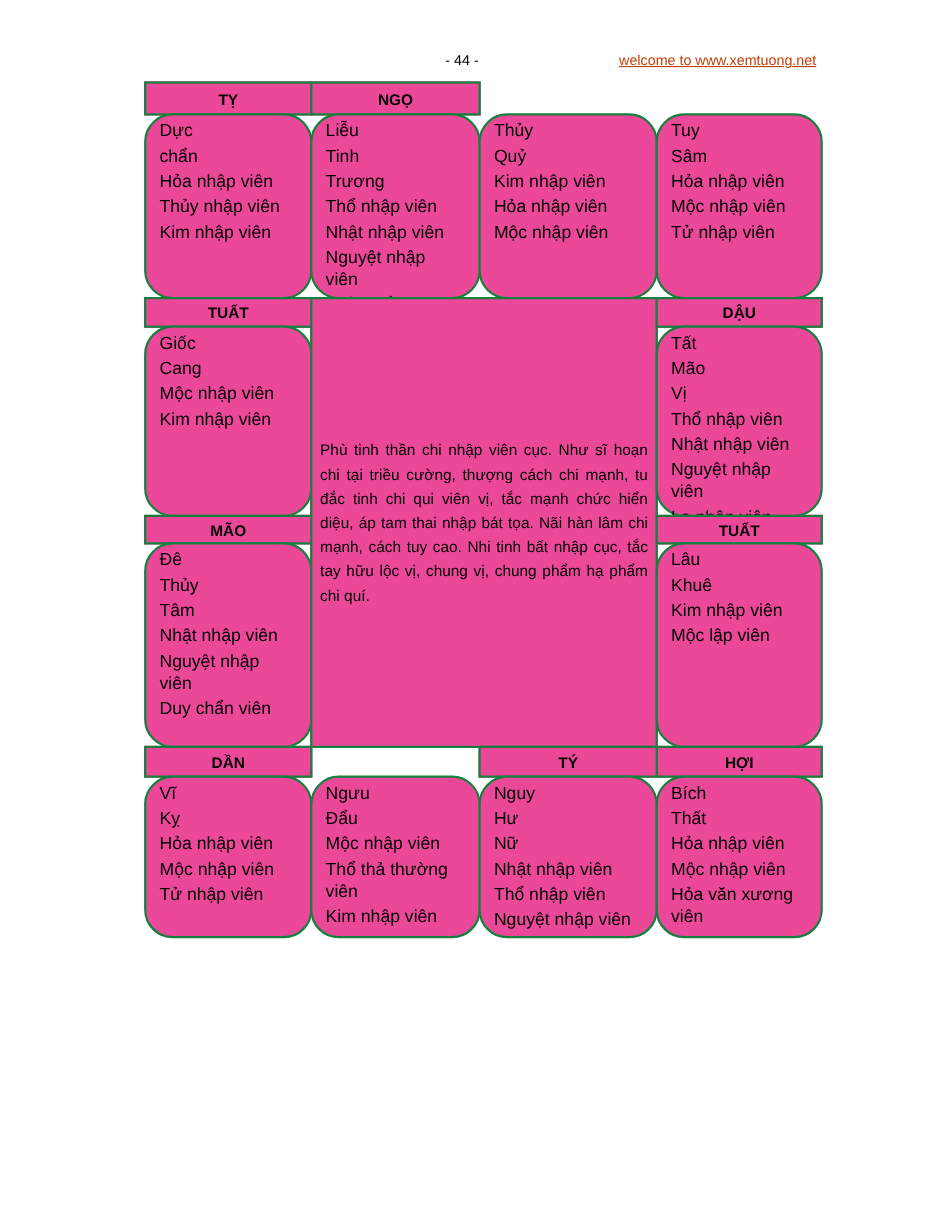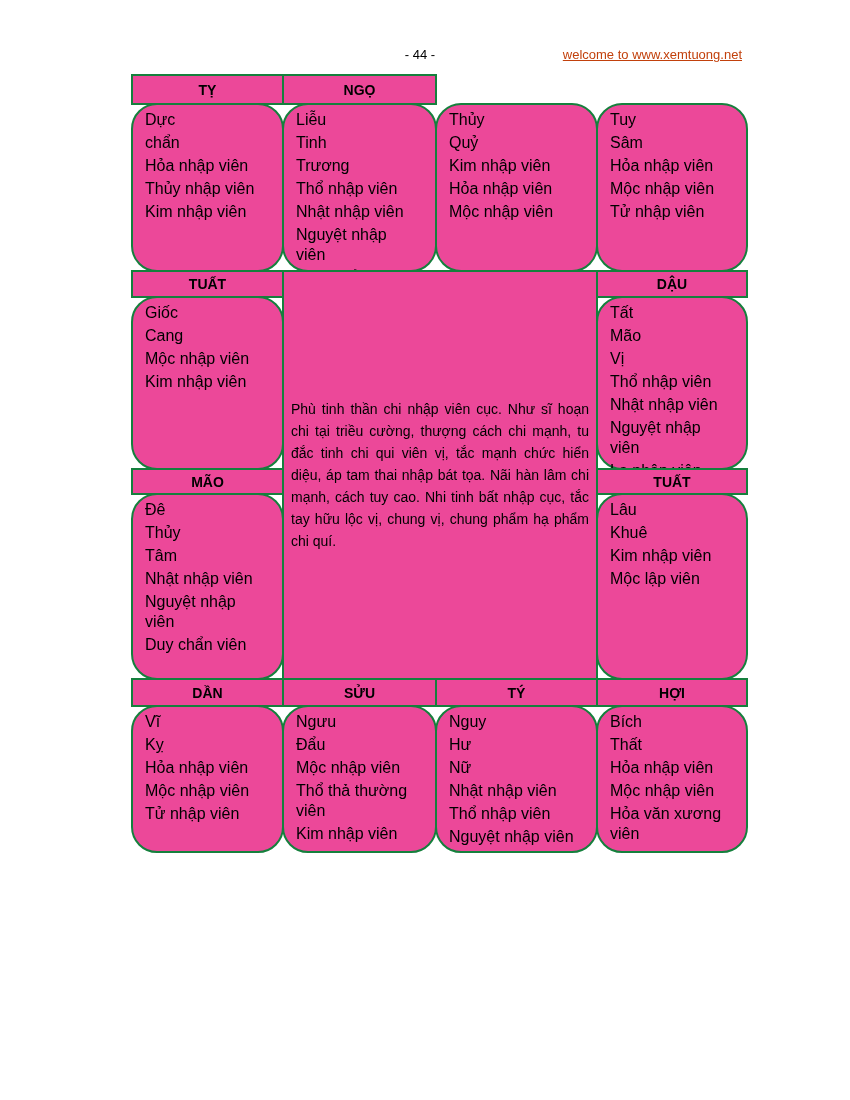--- a/index.html
+++ b/index.html
@@ -99,21 +99,20 @@
       </div>
     <div class="cell hdr" style="left:465px;top:394px;width:152px;height:27px">TUẤT</div>
     <div class="cell list" style="left:465px;top:419px;width:152px;height:187px">
         <div class="cell-item">Lâu</div>
         <div class="cell-item">Khuê</div>
         <div class="cell-item">Kim nhập viên</div>
         <div class="cell-item">Mộc lập viên</div>
       </div>
 
     <div class="cell hdr" style="left:0;top:604px;width:153px;height:29px">DẦN</div>
-    <div class="cell hdr" style="left:151px;top:604px;width:155px;height:29px">SỬU</div>
     <div class="cell hdr" style="left:465px;top:604px;width:152px;height:29px">HỢI</div>
     <div class="cell hdr" style="left:304px;top:604px;width:163px;height:29px">TÝ</div>
 
     <div class="cell list" style="left:0;top:631px;width:153px;height:148px">
         <div class="cell-item">Vĩ</div>
         <div class="cell-item">Kỵ</div>
         <div class="cell-item">Hỏa nhập viên</div>
         <div class="cell-item">Mộc nhập viên</div>
         <div class="cell-item">Tử nhập viên</div>
       </div>

